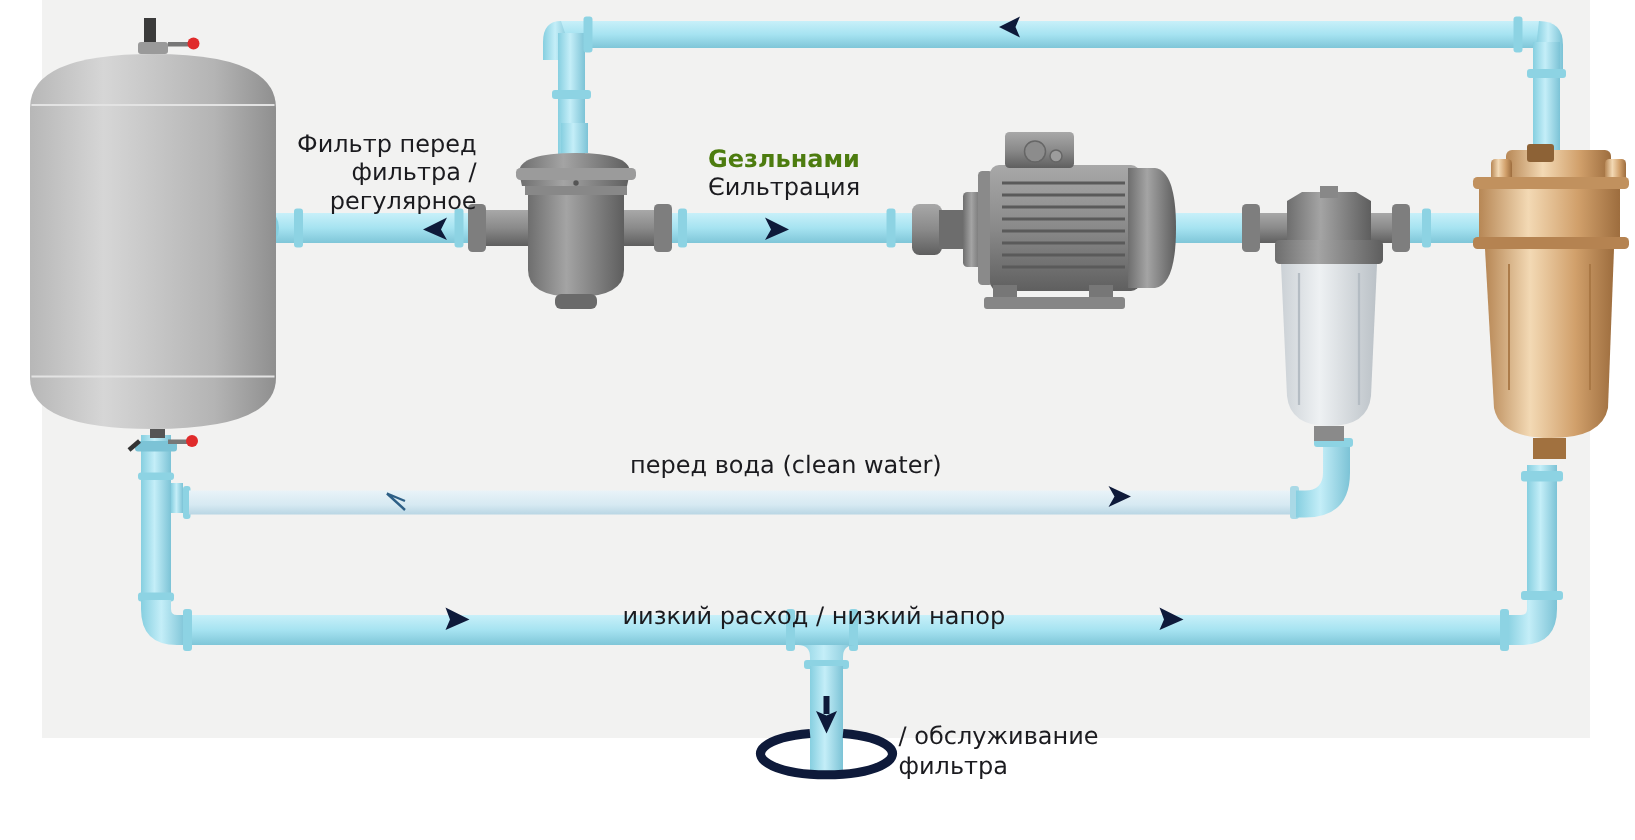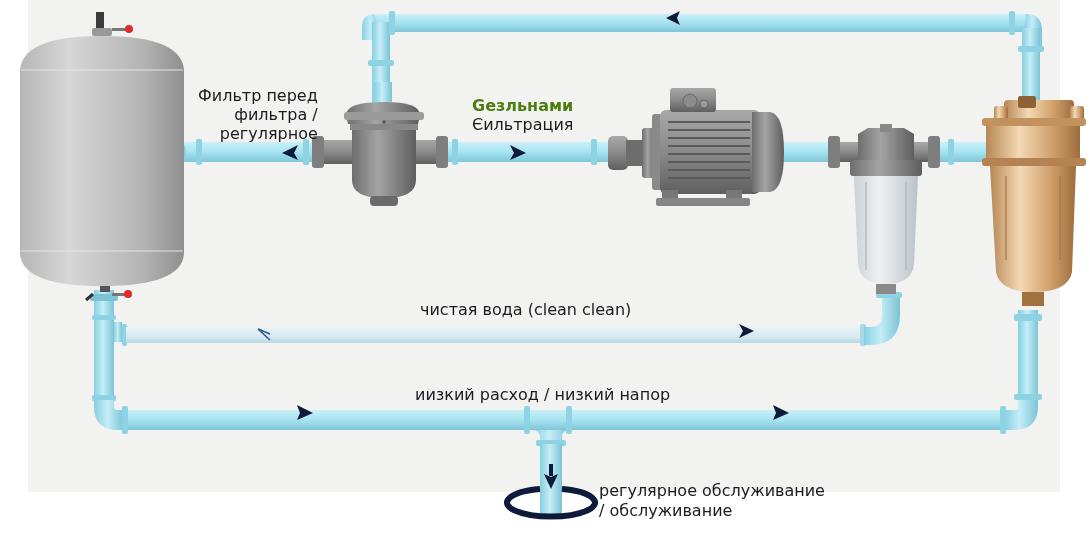--- a/index.html
+++ b/index.html
@@ -5,21 +5,21 @@
   html, body { margin:0; padding:0; }
   body { width:1090px; height:560px; background:#ffffff; position:relative; overflow:hidden;
          font-family:"DejaVu Sans", "Liberation Sans", sans-serif; }
   .panel { position:absolute; left:28px; top:0; width:1032px; height:492px; background:#f2f2f1; }
   svg.scheme { position:absolute; left:0; top:0; width:1090px; height:560px; }
   .label { position:absolute; color:#1b1b1f; font-size:16px; line-height:19px; white-space:nowrap; }
   .lbl-filter-before { left:198px; top:76px; text-align:right;margin-top:10px; }
   .lbl-no-filter { left:472px; top:96px; text-align:left; }
   .lbl-no-filter .l1 { color:#4d7c0f;font-weight:bold; }
   .lbl-clean { left:420px; top:300px; }
-  .lbl-low { left:415px; top:385px; }
+  .lbl-low { left:415px; top:401px; }
   .lbl-maint { left:599px; top:481px; line-height:20px; }
 </style>
 </head>
 <body>
 
 <div class="panel"></div>
 
 <svg class="scheme" viewBox="0 0 1090 560">
   <defs>
     <linearGradient id="pipeV" x1="0" x2="1" y1="0" y2="0">
@@ -231,20 +231,20 @@
   <div>Фильтр перед</div>
   <div>фильтра /</div>
   <div>регулярное</div>
 </div>
 
 <div class="label lbl-no-filter">
   <div class="l1">Gезльнами</div>
   <div>Єильтрация</div>
 </div>
 
-<div class="label lbl-clean">чистая вода (clean clean)</div>
+<div class="label lbl-clean">перед вода (clean water)</div>
 
 <div class="label lbl-low">иизкий расход / низкий напор</div>
 
 <div class="label lbl-maint">
-  <div>регулярное обслуживание</div>
   <div>/ обслуживание</div>
+  <div>фильтра</div>
 </div>
 
 </body></html>

